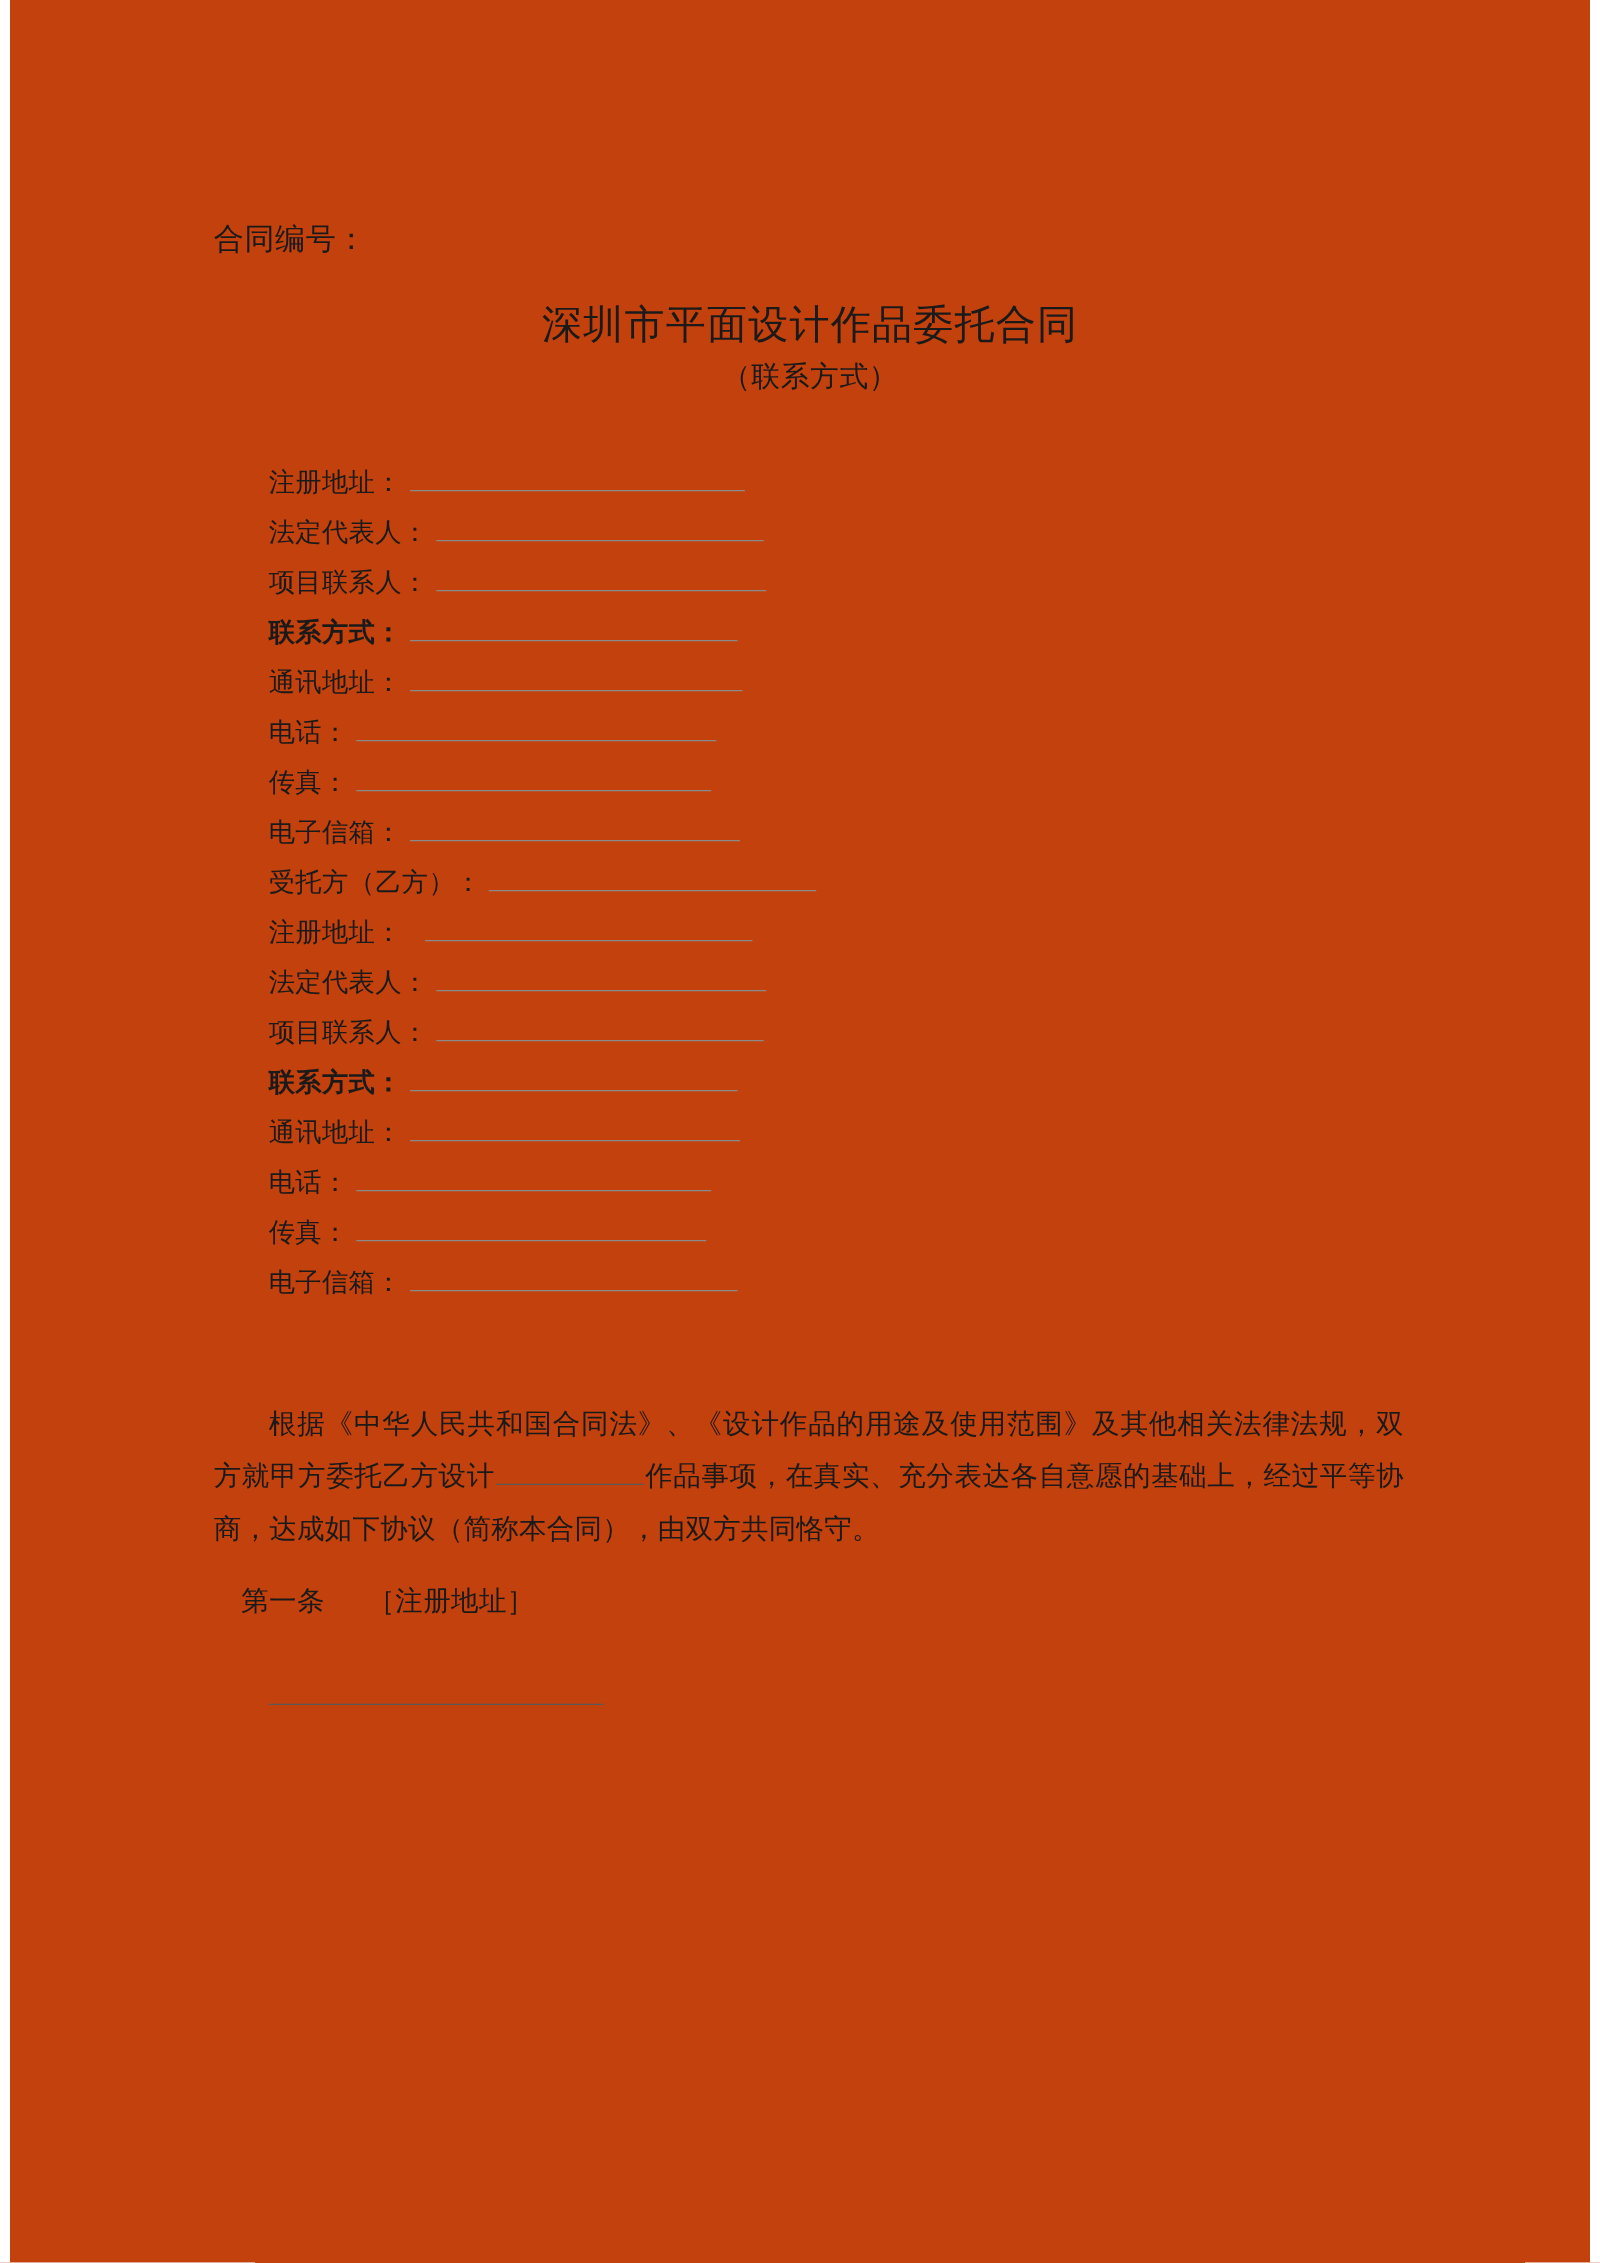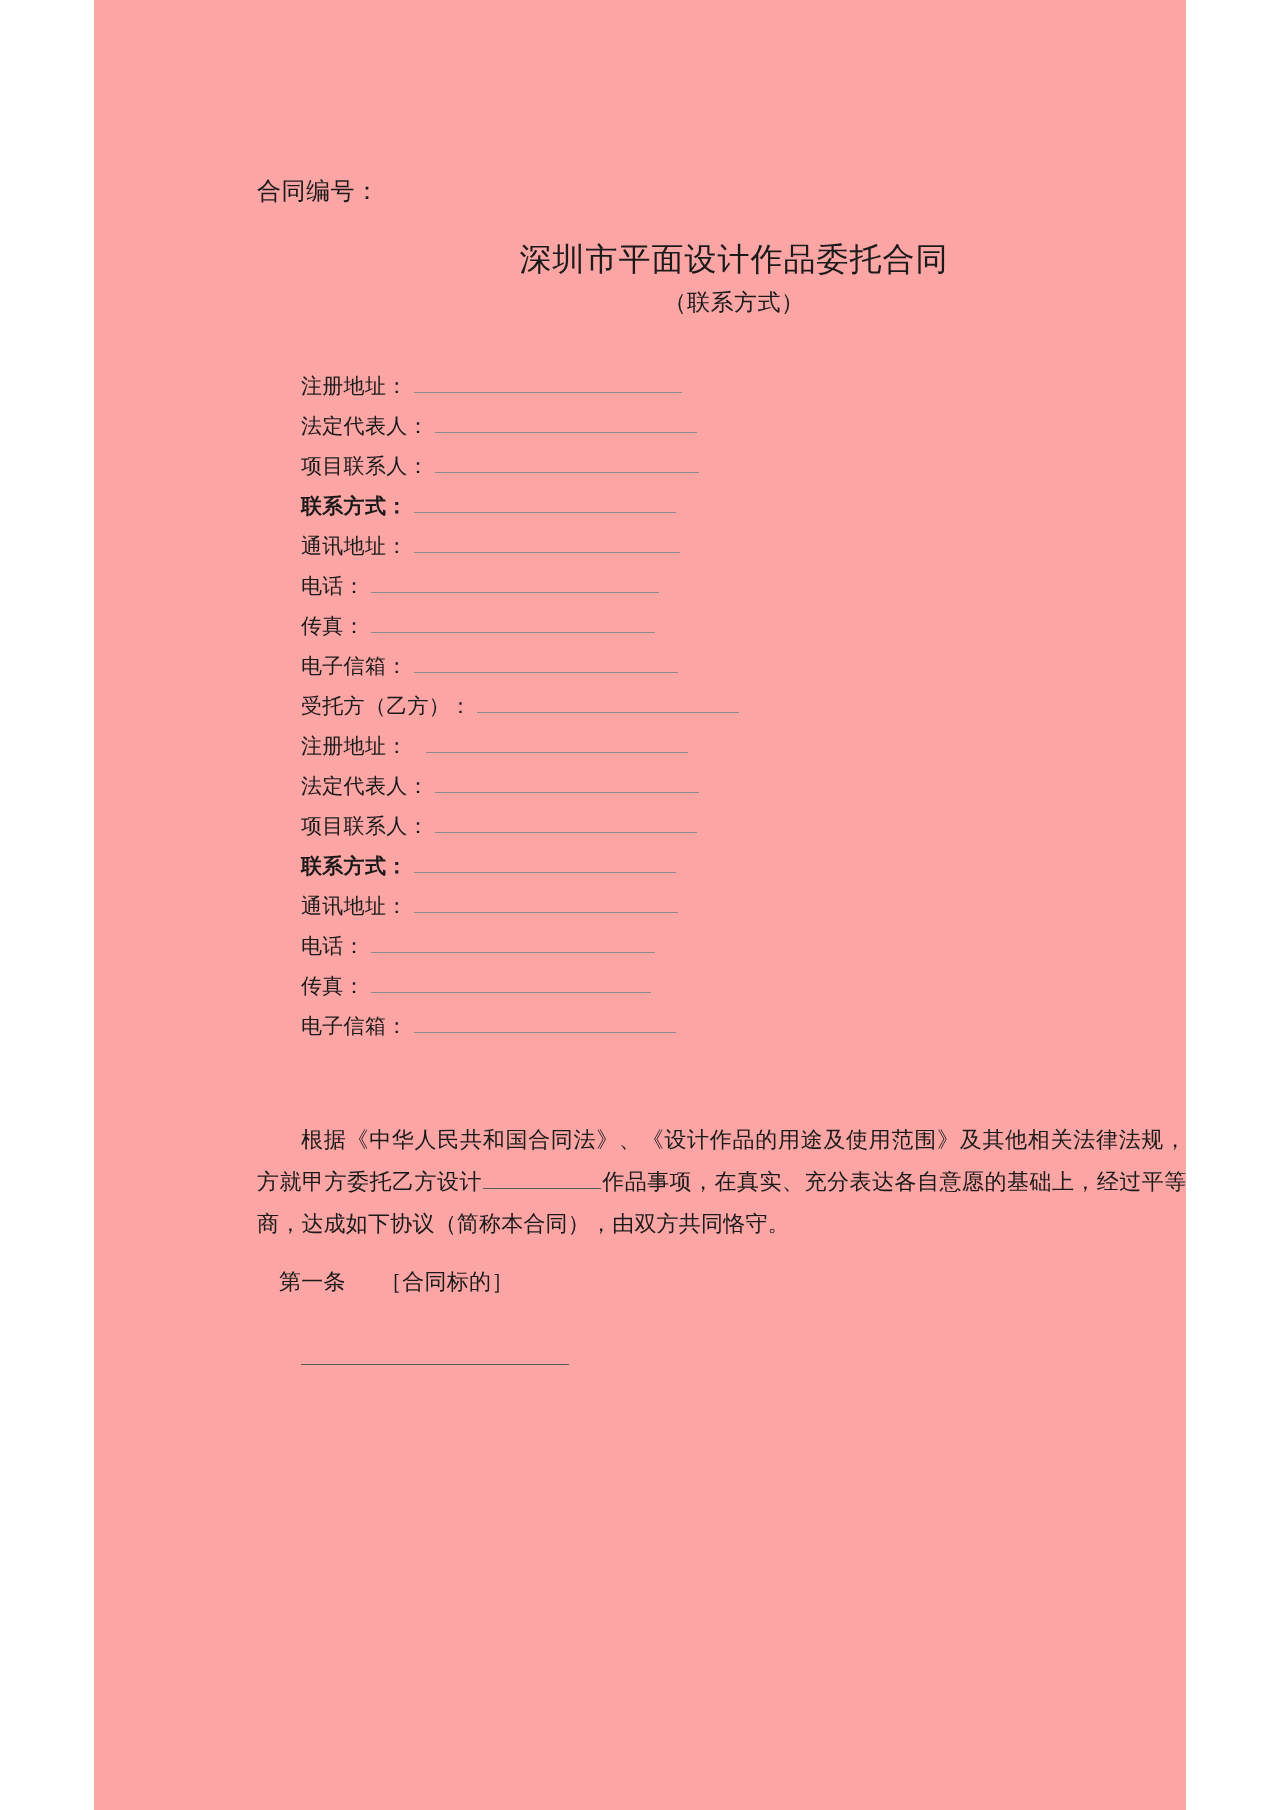--- a/index.html
+++ b/index.html
@@ -8,24 +8,24 @@
     padding: 0;
     background: #ffffff;
   }
   body {
     font-family: "DejaVu Serif", "Liberation Serif", serif;
     color: #1a1a1a;
     -webkit-font-smoothing: antialiased;
   }
   .page {
     position: relative;
-    width: 1092px;
+    width: 1264px;
     height: 1810px;
     margin: 0 auto;
-    background: #fca5a5;
+    background: #c2410c;
     overflow: hidden;
     box-sizing: border-box;
   }
 
   
   .doc-number {
     position: absolute;
     left: 163px;
     top: 176px;
     font-size: 24px;
@@ -230,21 +230,21 @@
       <div class="field-row">
         <span class="field-label">电子信箱：</span>
         <span class="field-rule" style="width: 262px;"></span>
       </div>
     </div>
 
   <div class="body-block">
 
     <p class="para indent"><span>根据《中华人民共和国合同法》、《设计作品的用途及使用范围》及其他相关法律法规，双方就甲方委托乙方设计</span><span class="inline-rule"></span><span>作品事项，在真实、充分表达各自意愿的基础上，经过平等协商，达成如下协议（简称本合同），由双方共同恪守。</span></p>
 
-    <p class="clause-heading"><span>第一条</span><span class="gap"></span><span>［合同标的］</span></p>
+    <p class="clause-heading"><span>第一条</span><span class="gap"></span><span>［注册地址］</span></p>
 
 
 
 
     <p class="list-item standalone-rule"><span class="tail-rule"></span></p>
 
   </div>
 
 </div>
 

